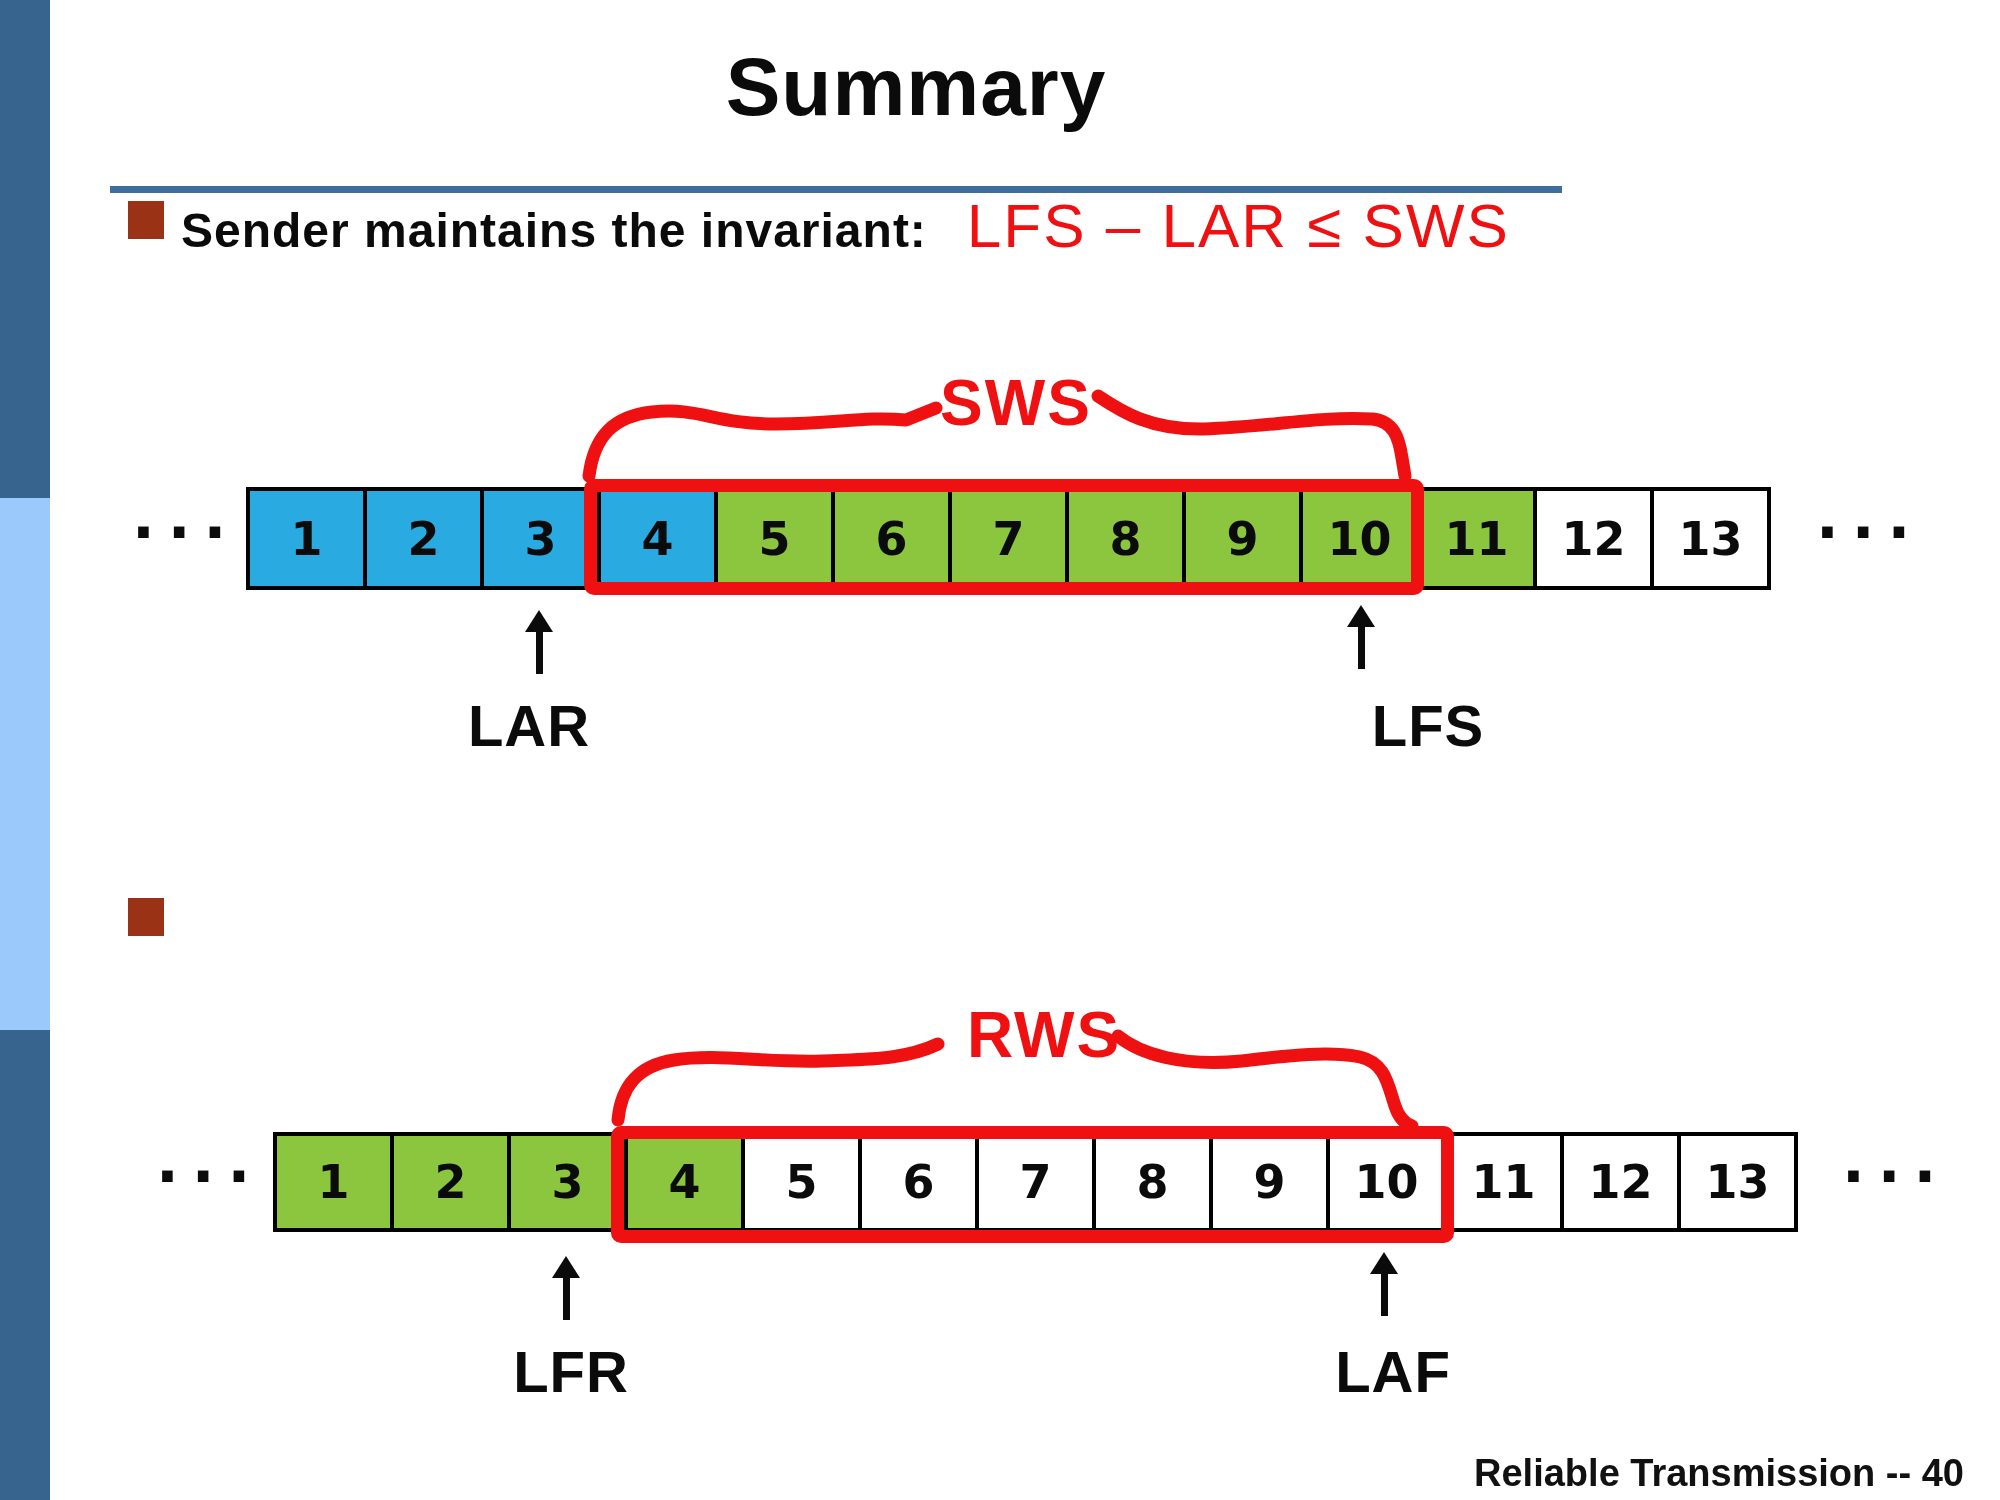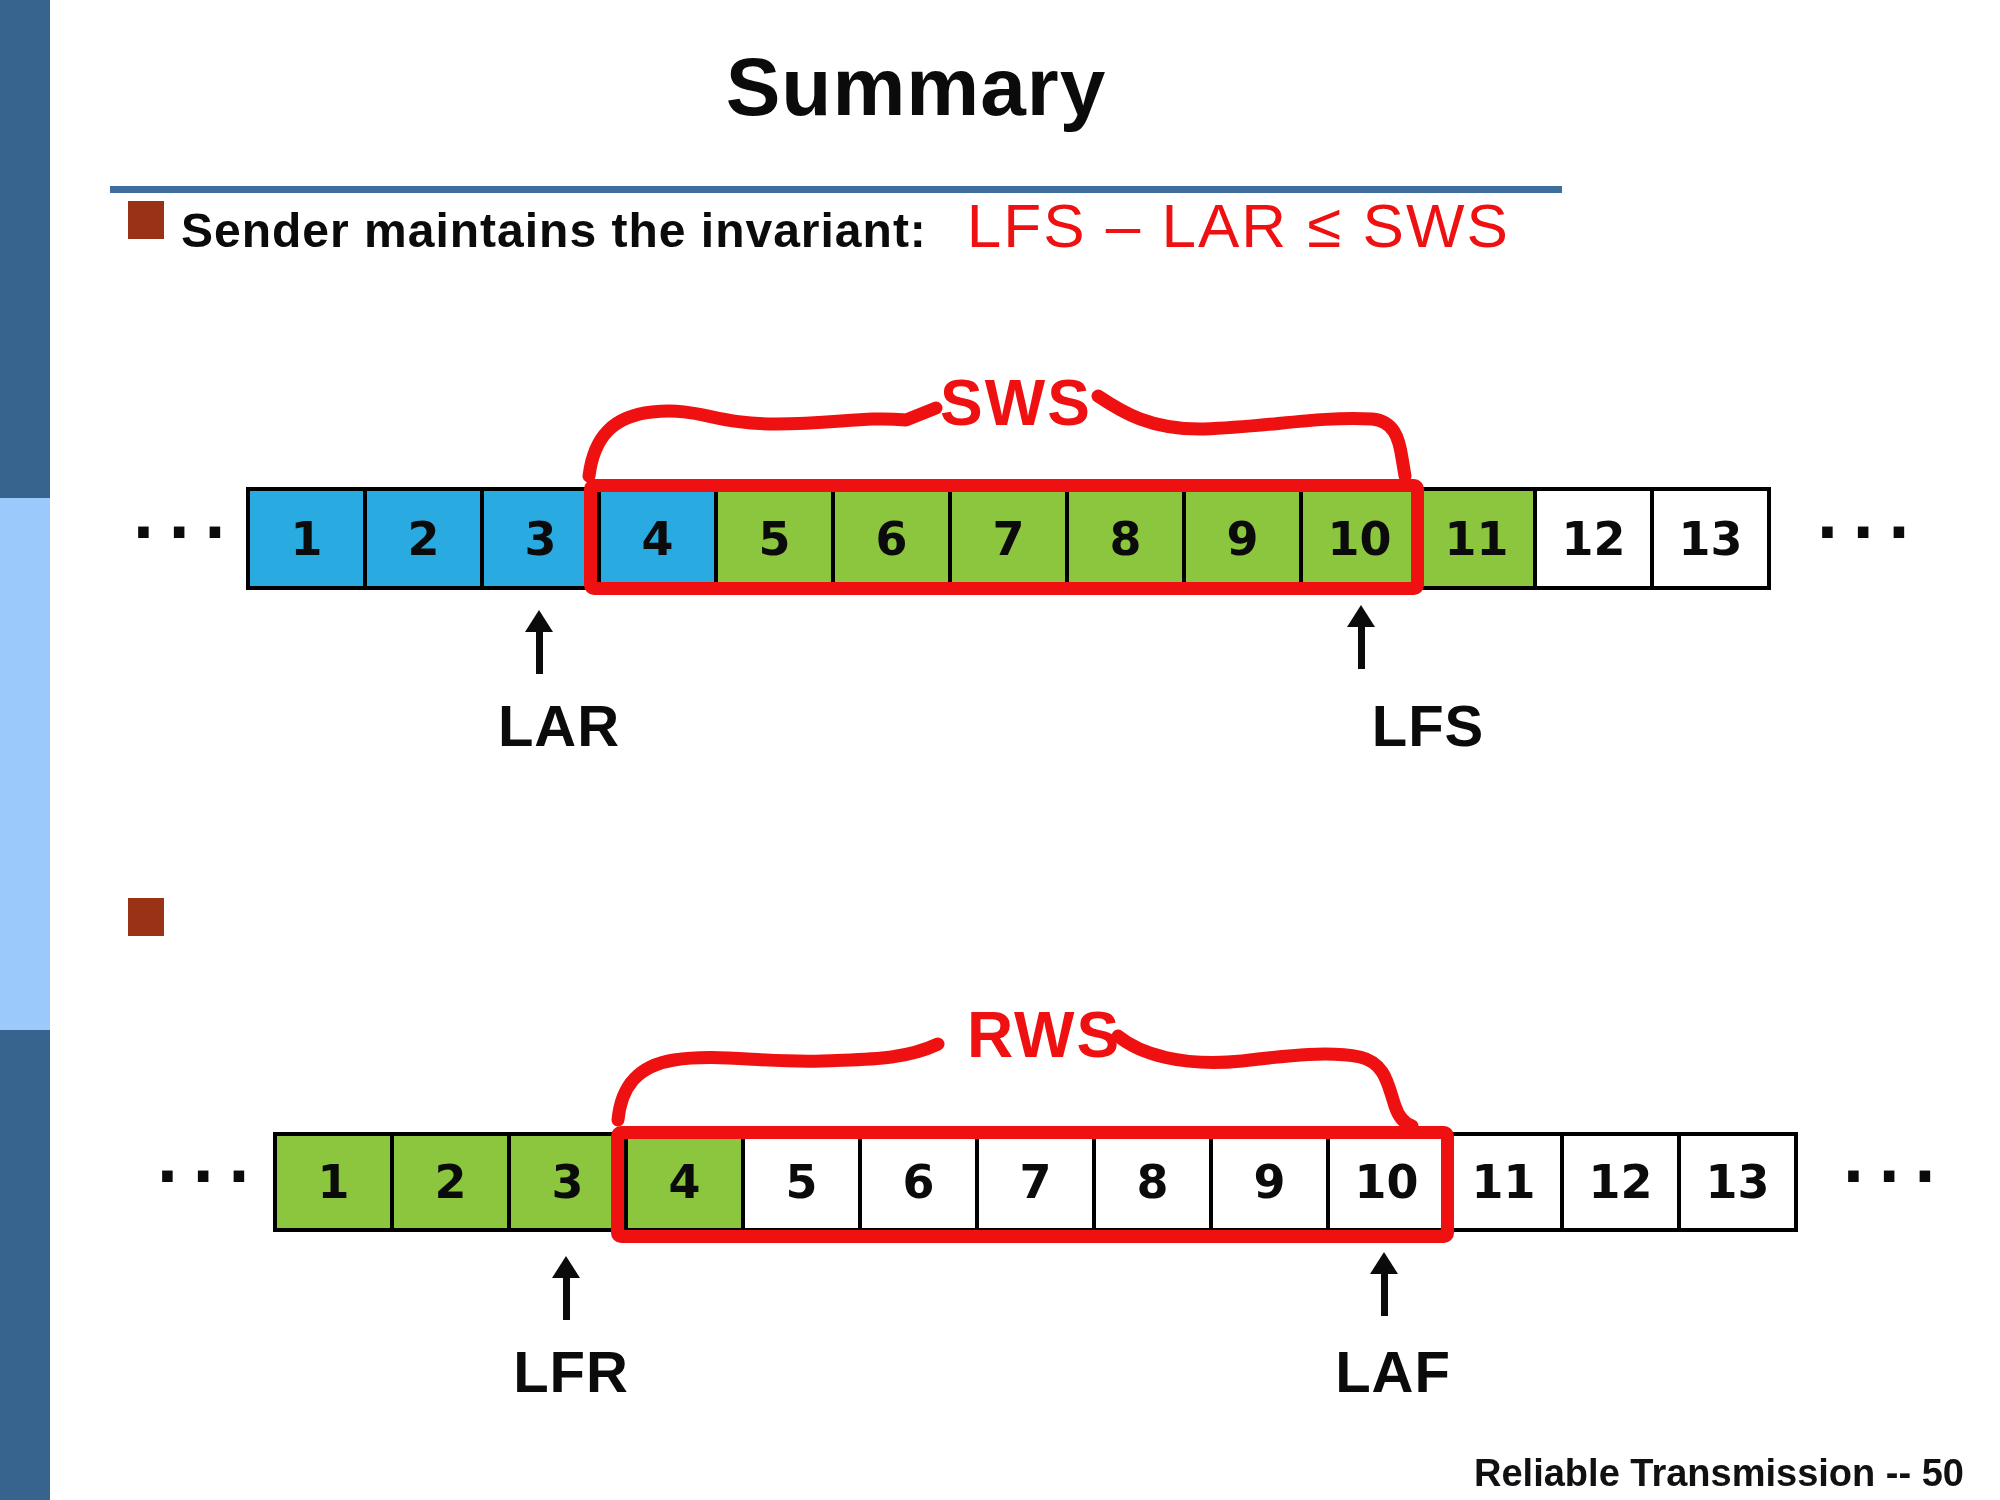--- a/index.html
+++ b/index.html
@@ -49,21 +49,21 @@
 
   .up-arrow{position:absolute;width:30px;display:flex;flex-direction:column;align-items:center;z-index:4;}
   .up-arrow .head{width:0;height:0;border-left:14px solid transparent;border-right:14px solid transparent;
                   border-bottom:22px solid #0b0b0b;}
   .up-arrow .stem{width:7px;height:42px;background:#0b0b0b;}
   #arr-lar{left:524px;top:610px;} #arr-lfs{left:1346px;top:605px;}
   #arr-lfr{left:551px;top:1256px;} #arr-laf{left:1369px;top:1252px;}
 
   .ptr-label{position:absolute;transform:translateX(-50%);font-weight:700;font-size:58px;
              color:#0b0b0b;letter-spacing:1px;}
-  #lbl-lar{left:559px;top:692px;} #lbl-lfs{left:1428px;top:692px;}
+  #lbl-lar{left:529px;top:692px;} #lbl-lfs{left:1428px;top:692px;}
   #lbl-lfr{left:571px;top:1338px;} #lbl-laf{left:1393px;top:1338px;}
 
   .brace-layer{position:absolute;left:0;top:0;width:2000px;height:1500px;pointer-events:none;z-index:6;}
   .brace{fill:none;stroke:var(--accent-red);stroke-width:13;stroke-linecap:round;stroke-linejoin:round;}
 
   .footer{position:absolute;right:36px;top:1452px;font-weight:700;font-size:38px;color:#111;}
 </style>
 </head>
 <body>
 
@@ -148,14 +148,14 @@
   </div>
   <div class="ptr-label" id="lbl-laf">LAF</div>
 
   <svg class="brace-layer" viewBox="0 0 2000 1500">
     <path class="brace" d="M 589 476 C 594 436 614 416 652 412 C 700 407 714 424 776 424 C 836 424 864 416 906 420 L 936 408"></path>
     <path class="brace" d="M 1098 396 C 1122 412 1150 430 1204 429 C 1268 427 1318 416 1372 419 C 1394 421 1399 438 1402 458 L 1405 476"></path>
     <path class="brace" d="M 618 1120 C 621 1088 636 1066 674 1060 C 718 1053 762 1063 822 1061 C 862 1059 902 1061 938 1044"></path>
     <path class="brace" d="M 1118 1036 C 1140 1054 1182 1067 1242 1061 C 1292 1055 1330 1051 1360 1057 C 1386 1063 1388 1086 1395 1106 C 1399 1118 1406 1124 1412 1126"></path>
   </svg>
 
-  <div class="footer">Reliable Transmission -- 50</div>
+  <div class="footer">Reliable Transmission -- 40</div>
 </div>
 
 </body></html>

